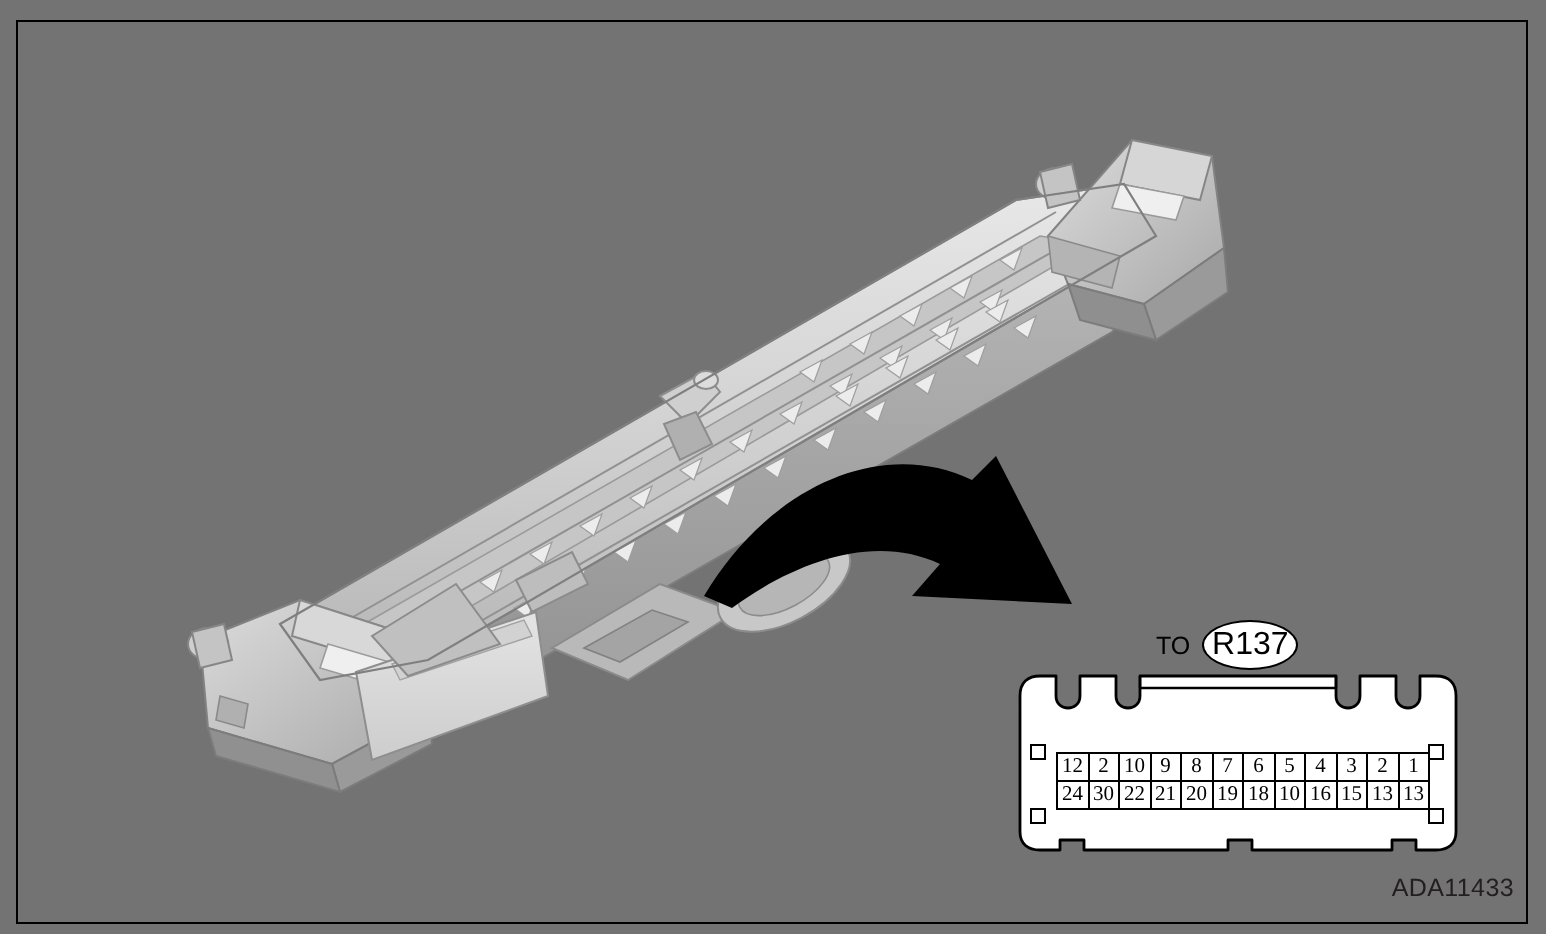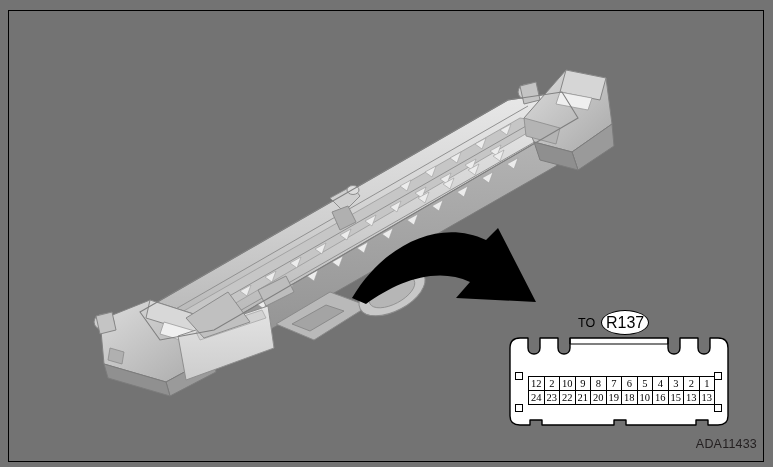--- a/index.html
+++ b/index.html
@@ -315,21 +315,21 @@
           <div class="pin-cell">7</div>
           <div class="pin-cell">6</div>
           <div class="pin-cell">5</div>
           <div class="pin-cell">4</div>
           <div class="pin-cell">3</div>
           <div class="pin-cell">2</div>
           <div class="pin-cell">1</div>
         </div>
         <div class="pin-row">
           <div class="pin-cell">24</div>
-          <div class="pin-cell">23</div>
+          <div class="pin-cell">30</div>
           <div class="pin-cell">22</div>
           <div class="pin-cell">21</div>
           <div class="pin-cell">20</div>
           <div class="pin-cell">19</div>
           <div class="pin-cell">18</div>
           <div class="pin-cell">10</div>
           <div class="pin-cell">16</div>
           <div class="pin-cell">15</div>
           <div class="pin-cell">13</div>
           <div class="pin-cell">13</div>

